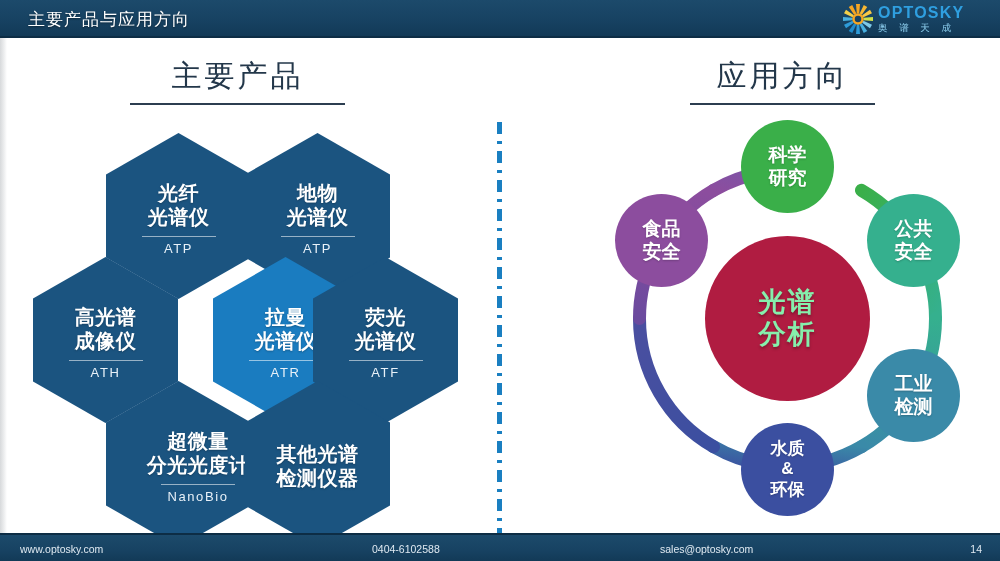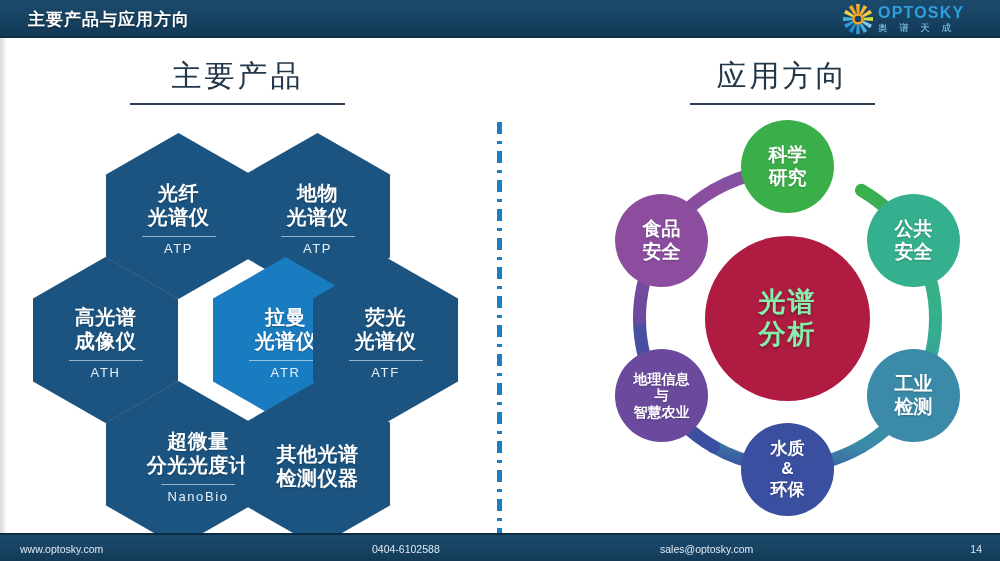--- a/index.html
+++ b/index.html
@@ -17,21 +17,21 @@
 
   
   .header {
     position: absolute; left: 0; top: 0;
     width: 1000px; height: 38px;
     background: linear-gradient(180deg, #1c4a6b 0%, #174262 55%, #123a57 100%);
     border-bottom: 2px solid #0d2d45;
   }
   .header-title {
     position: absolute; left: 28px; top: 8px;
-    font-size: 17px; font-weight: bold; color: #ffffff;
+    font-size: 17px; font-weight: normal; color: #ffffff;
     letter-spacing: 1px;
     text-shadow: 0 1px 2px rgba(0,0,0,0.45);
   }
   .logo-wrap {
     position: absolute; right: 8px; top: 2px;
     width: 150px; height: 34px;
     display: flex; align-items: center;
   }
   .logo-mark { width: 32px; height: 32px; flex: 0 0 32px; }
   .logo-text { margin-left: 4px; line-height: 1; }
@@ -343,25 +343,20 @@
         <span>工业
 检测</span>
       </div>
 
       <div class="node" style="left:166px; top:317px; width:93px; height:93px; background:#3b4fa0; font-size:17px;align-items:center;">
         <span>水质
 &amp;
 环保</span>
       </div>
 
-      <div class="node" style="left:40px;  top:243px; width:93px; height:93px; background:#6b4a9e; font-size:14px;">
-        <span>地理信息
-与
-智慧农业</span>
-      </div>
 
       <div class="node" style="left:40px;  top:88px;  width:93px; height:93px; background:#8c4d9e; font-size:19px;">
         <span>食品
 安全</span>
       </div>
     </div>
   </div>
 
   <div class="footer">
     <span id="f-web">www.optosky.com</span>

